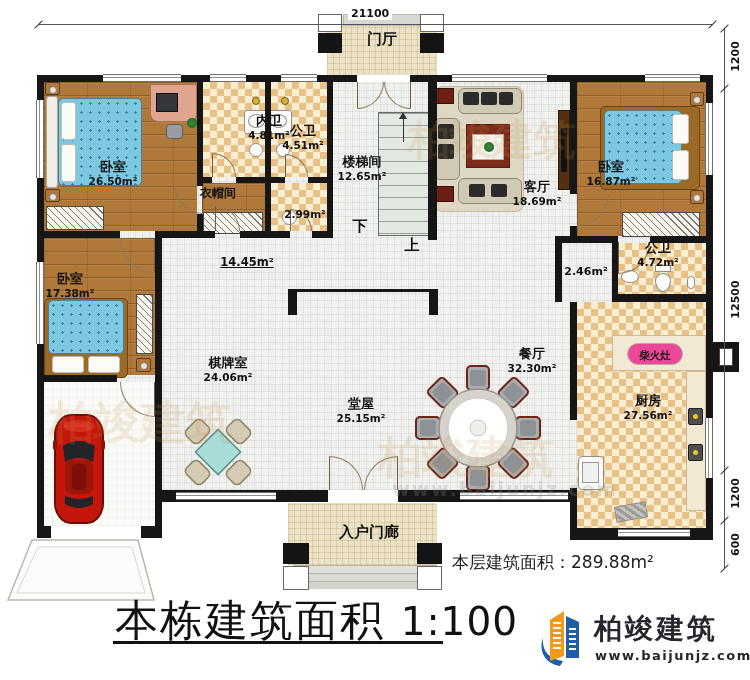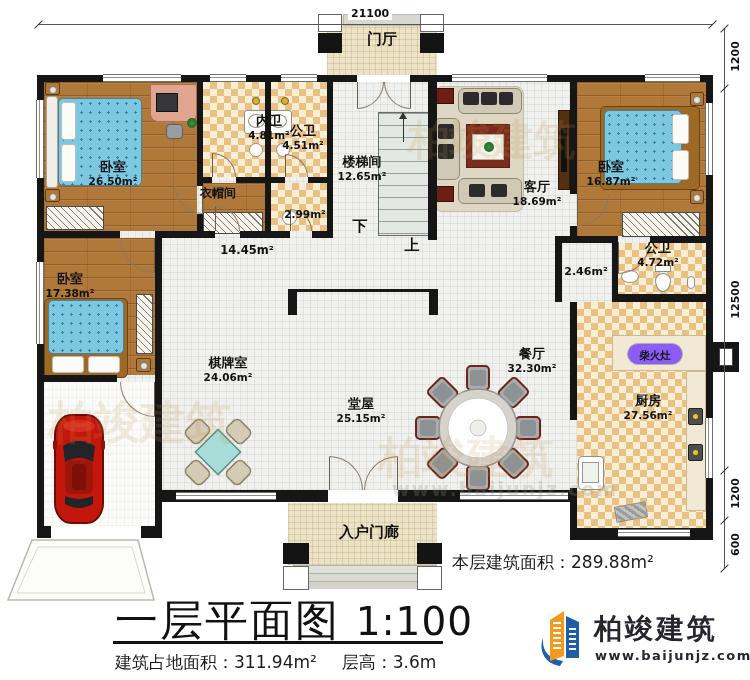--- a/index.html
+++ b/index.html
@@ -40,21 +40,21 @@
   .vdim{width:44px;text-align:center;transform:rotate(-90deg);}
   .rlabel{position:absolute;text-align:center;font-weight:bold;font-size:13px;line-height:1.15;color:#111;z-index:40;white-space:nowrap;}
   .rlabel .area{display:block;font-size:10.5px;}
   .furn{z-index:21;box-sizing:border-box;}
   .mattress{background-color:#7cc8e0;background-image:radial-gradient(rgba(10,70,110,.55) 1px,transparent 1.4px);background-size:9px 9px;border:1px solid #4e7f93;border-radius:5px;}
   .pillow{background:#fbfbf8;border:1px solid #bdbdb5;border-radius:3px;}
   .nstand{background:#b0763a;border:1px solid #5c3a12;border-radius:2px;}
   .nstand:after{content:"";display:block;width:6px;height:6px;margin:3px auto;border-radius:50%;background:#e8e4da;border:1px solid #777;}
   .fixt{background:#fdfdfb;border:1px solid #8f8f88;z-index:23;box-sizing:border-box;}
   .shrinebar{background:#b07938;border:1px solid #2e1c05;z-index:33;box-sizing:border-box;text-align:center;}
-  .oval{background:#8b5cf6;border:1px solid #b5b0a0;border-radius:12px;z-index:24;text-align:center;}
+  .oval{background:#ec4899;border:1px solid #b5b0a0;border-radius:12px;z-index:24;text-align:center;}
   .wm{position:absolute;color:rgba(198,146,74,.17);font-weight:bold;z-index:60;white-space:nowrap;pointer-events:none;}
   .wm-url{color:rgba(140,140,140,.25);letter-spacing:2px;}
   .footer-line{position:absolute;font-size:17px;color:#1c1c1c;z-index:40;white-space:nowrap;}
   .plan-title{position:absolute;font-size:43px;color:#111;z-index:40;letter-spacing:2px;white-space:nowrap;}
   .plan-title .scale{font-size:39px;letter-spacing:1px;}
   .brand-name{position:absolute;font-size:28px;font-weight:bold;color:#26262e;letter-spacing:3px;z-index:40;white-space:nowrap;}
   .brand-url{position:absolute;font-size:13px;font-weight:bold;color:#26262e;letter-spacing:1.5px;z-index:40;white-space:nowrap;}
 </style>
 </head>
 <body>
@@ -252,21 +252,21 @@
       <span class="area">18.69m²</span></div>
     <div class="rlabel" style="left:579px;top:160px;width:64px;">
       <span>卧室</span>
       <span class="area">16.87m²</span></div>
     <div class="rlabel" style="left:558px;top:266px;width:56px;">
       <span class="area" style="font-size:11px;">2.46m²</span>
       </div>
     <div class="rlabel" style="left:626px;top:241px;width:64px;">
       <span>公卫</span>
       <span class="area">4.72m²</span></div>
-    <div class="rlabel" style="left:217px;top:244px;width:60px;">
+    <div class="rlabel" style="left:217px;top:256px;width:60px;text-decoration:underline;">
       <span class="area" style="font-size:11.5px;">14.45m²</span>
       </div>
     <div class="rlabel" style="left:196px;top:356px;width:64px;">
       <span>棋牌室</span>
       <span class="area">24.06m²</span></div>
     <div class="rlabel" style="left:329px;top:397px;width:64px;">
       <span>堂屋</span>
       <span class="area">25.15m²</span></div>
     <div class="rlabel" style="left:500px;top:347px;width:64px;">
       <span>餐厅</span>
@@ -376,29 +376,24 @@
       <div class="abs tick" style="left:33px;top:24px"></div>
       <div class="abs tick" style="left:707px;top:24px"></div>
       <div class="abs tick" style="left:719px;top:28px"></div>
       <div class="abs tick" style="left:719px;top:88px"></div>
       <div class="abs tick" style="left:719px;top:470px"></div>
       <div class="abs tick" style="left:719px;top:520px"></div>
       <div class="abs tick" style="left:719px;top:568px"></div>
     </div>
 
   <div class="plan-title" style="left:115px;top:592px;">
-    <span>一层平面图</span>
+    <span>本栋建筑面积</span>
     <span class="scale">1:100</span>
   </div>
   <div class="abs" style="left:113px;top:641px;width:330px;height:3px;background:#111;z-index:40;"></div>
-  <div class="footer-line" style="left:115px;top:651px;">
-    <span>建筑占地面积：</span><span>311.94m²</span>
-    <span style="display:inline-block;width:14px;"></span>
-    <span>层高：</span><span>3.6m</span>
-  </div>
   <div class="footer-line" style="left:452px;top:551px;">
     <span>本层建筑面积：</span><span>289.88m²</span>
   </div>
 
   <svg class="abs" style="left:538px;top:606px;z-index:40;" width="50" height="62" viewBox="0 0 50 62">
     <path d="M22 60 C8 58 0 46 5 32 C4 46 12 53 25 55 Z" fill="#1f5fa8"></path>
     <polygon points="12,14 26,5 26,50 12,55" fill="#f2991e"></polygon>
     <polygon points="28,10 41,16 41,52 28,52" fill="#1f5fa8"></polygon>
     <g fill="#ffffff">
       <rect x="15" y="16" width="8" height="2"></rect>

